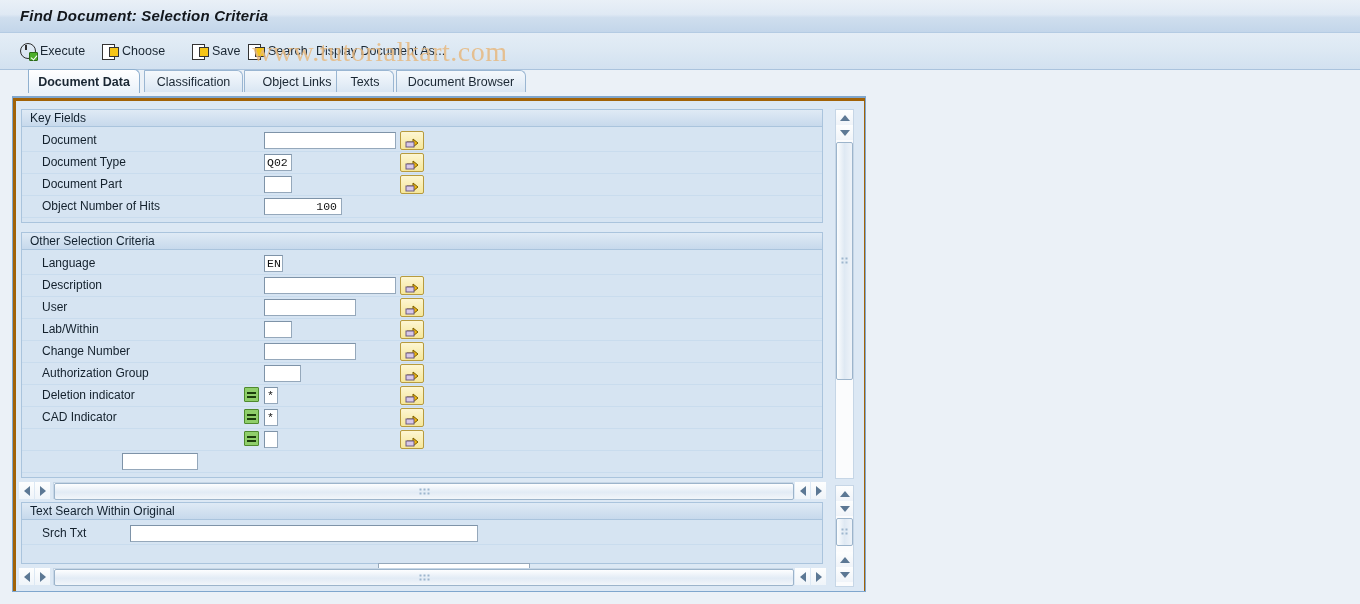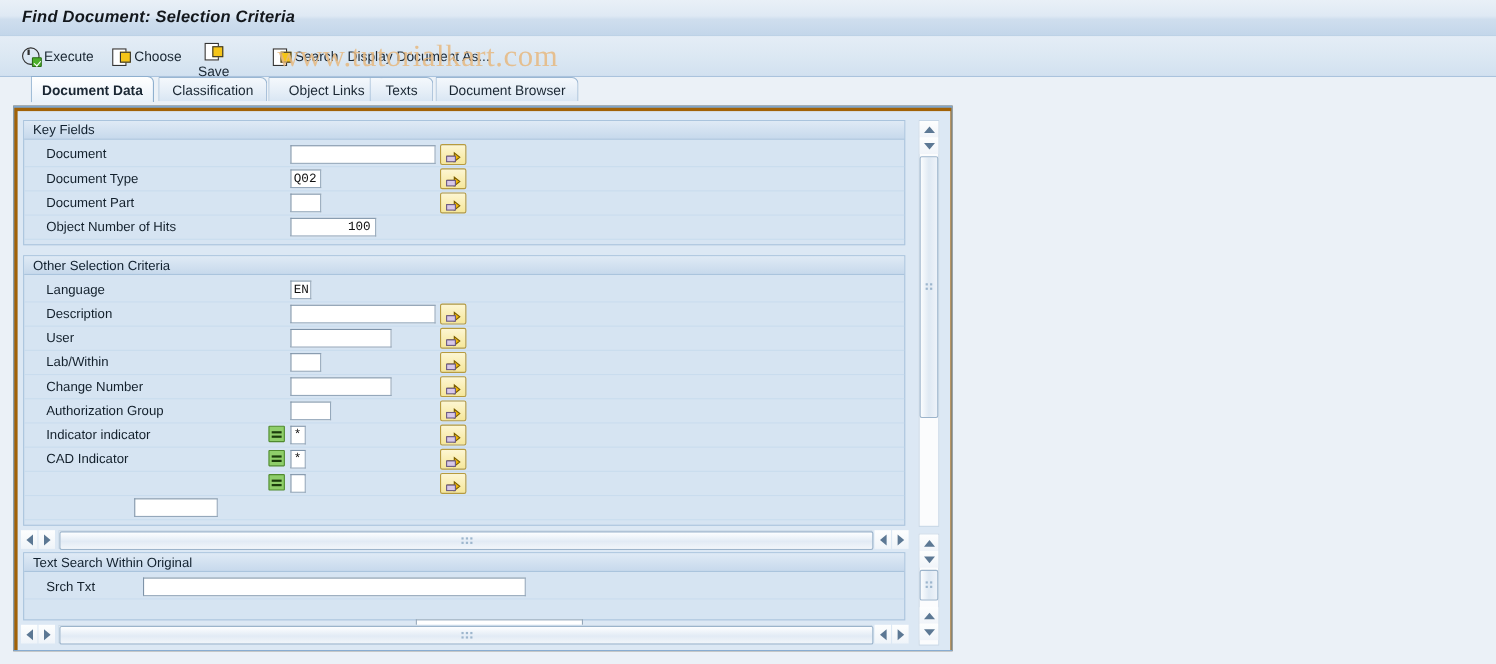--- a/index.html
+++ b/index.html
@@ -236,21 +236,21 @@
         <span class="chk"></span>
       </span>
     <span class="lbl">Execute</span>
   </div>
 
   <div class="tb-btn" style="left:98px;">
     <span class="tb-ico ico-page"></span>
     <span class="lbl">Choose</span>
   </div>
 
-  <div class="tb-btn" style="left:176px;flex-direction:column;">
+  <div class="tb-btn" style="left:188px;">
     <span class="tb-ico ico-page"></span>
     <span class="lbl">Save</span>
   </div>
 
   <div class="tb-btn" style="left:244px;">
     <span class="tb-ico ico-page"></span>
     <span class="lbl">Search</span>
   </div>
 
   <div class="tb-btn" style="left:312px;">
@@ -387,21 +387,21 @@
             <div class="fld" style="left:242px; width:37px;"></div>
             <div class="mbtn" style="left:378px;">
               <svg width="18" height="16" viewBox="0 0 18 16">
                   <path d="M3 9 h6 v-3 l5 4 -5 4 v-3 h-6 z" fill="#f2b705" stroke="#7a5c00" stroke-width="1"></path>
                   <rect x="2" y="9" width="8" height="5" fill="#d8c8e8" stroke="#6b5a82" stroke-width="1"></rect>
                 </svg>
             </div>
           </div>
 
           <div class="row">
-            <span class="flabel">Indicator indicator</span>
+            <span class="flabel">Deletion indicator</span>
             <div class="eqbtn" style="left:222px;"></div>
             <div class="fld" style="left:242px; width:14px;">*</div>
             <div class="mbtn" style="left:378px;">
               <svg width="18" height="16" viewBox="0 0 18 16">
                   <path d="M3 9 h6 v-3 l5 4 -5 4 v-3 h-6 z" fill="#f2b705" stroke="#7a5c00" stroke-width="1"></path>
                   <rect x="2" y="9" width="8" height="5" fill="#d8c8e8" stroke="#6b5a82" stroke-width="1"></rect>
                 </svg>
             </div>
           </div>
 

